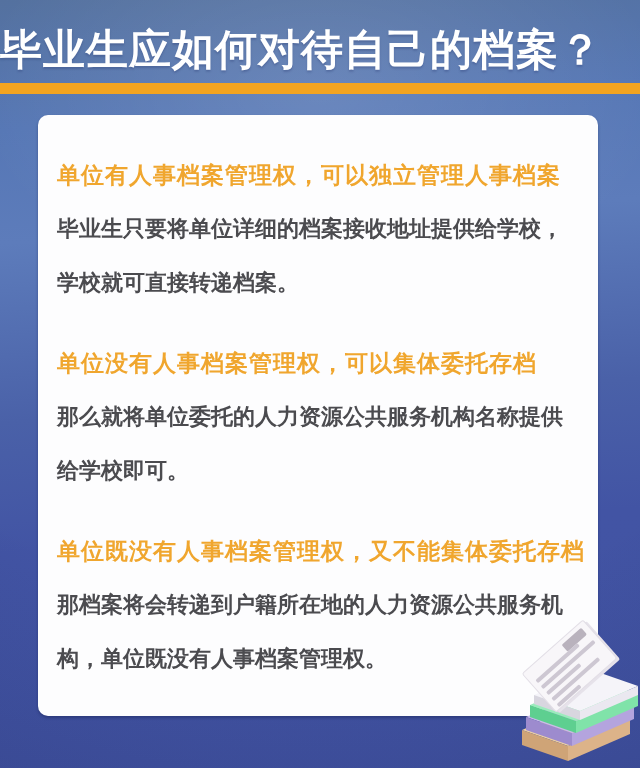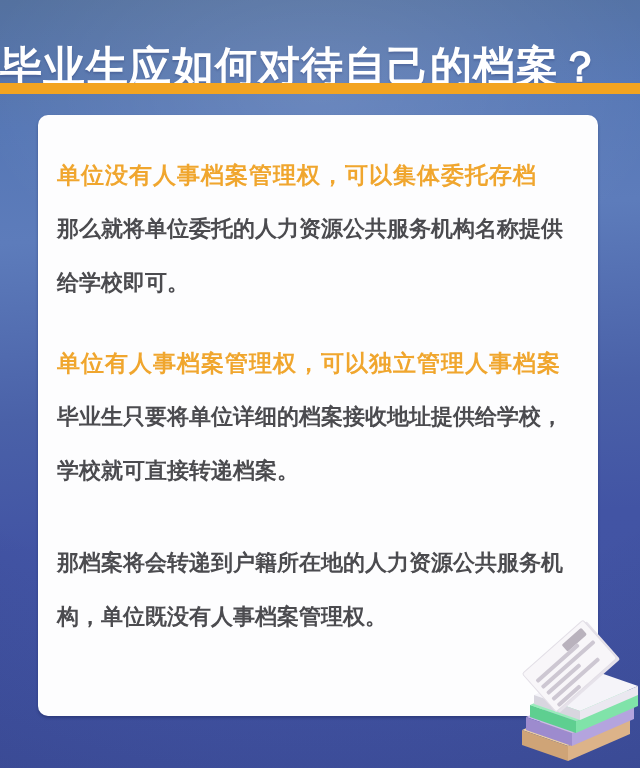--- a/index.html
+++ b/index.html
@@ -11,21 +11,21 @@
   .poster {
     position: relative;
     width: 640px; height: 768px;
     background:
       radial-gradient(90% 45% at 50% 12%, rgba(255,255,255,0.12) 0%, rgba(255,255,255,0) 60%),
       radial-gradient(140% 90% at 50% 30%, rgba(0,0,0,0) 55%, rgba(15,25,70,0.22) 100%),
       linear-gradient(176deg, #54719f 0%, #5677b5 16%, #5d7cbb 30%, #4a61a8 52%, #4254a4 68%, #4253a3 100%);
   }
   .title {
     position: absolute;
-    top: 39px; left: 0; width: 536px;
+    top: 22px; left: 0; width: 536px;
     margin: 0;
     text-align: center;
     color: #ffffff;
     font-size: 42px;
     font-weight: 800;
     letter-spacing: 1px;
     white-space: nowrap;
     text-shadow: 0 2px 2px rgba(30,45,100,0.25);
   }
   .divider {
@@ -73,30 +73,31 @@
 
 <div class="poster">
 
   <h1 class="title">毕业生应如何对待自己的档案？</h1>
 
   <div class="divider"></div>
 
   <div class="card">
 
     <div class="section">
+      <h2>单位有人事档案管理权，可以独立管理人事档案</h2>
+      <p>毕业生只要将单位详细的档案接收地址提供给学校，学校就可直接转递档案。</p>
+    </div>
+
+    <div class="section">
       <h2>单位没有人事档案管理权，可以集体委托存档</h2>
       <p>那么就将单位委托的人力资源公共服务机构名称提供给学校即可。</p>
     </div>
 
     <div class="section">
-      <h2>单位有人事档案管理权，可以独立管理人事档案</h2>
-      <p>毕业生只要将单位详细的档案接收地址提供给学校，学校就可直接转递档案。</p>
-    </div>
-
-    <div class="section">
+      <h2>单位既没有人事档案管理权，又不能集体委托存档</h2>
       <p>那档案将会转递到户籍所在地的人力资源公共服务机构，单位既没有人事档案管理权。</p>
     </div>
 
   </div>
 
   <svg class="books" viewBox="0 0 164 170" aria-hidden="true">
 
     <g>
       <polygon points="46,132 108,105 154,121 92,148" fill="#ecd0a4"></polygon>
       <polygon points="92,148 154,121 154,136 92,163" fill="#dcb389"></polygon>

